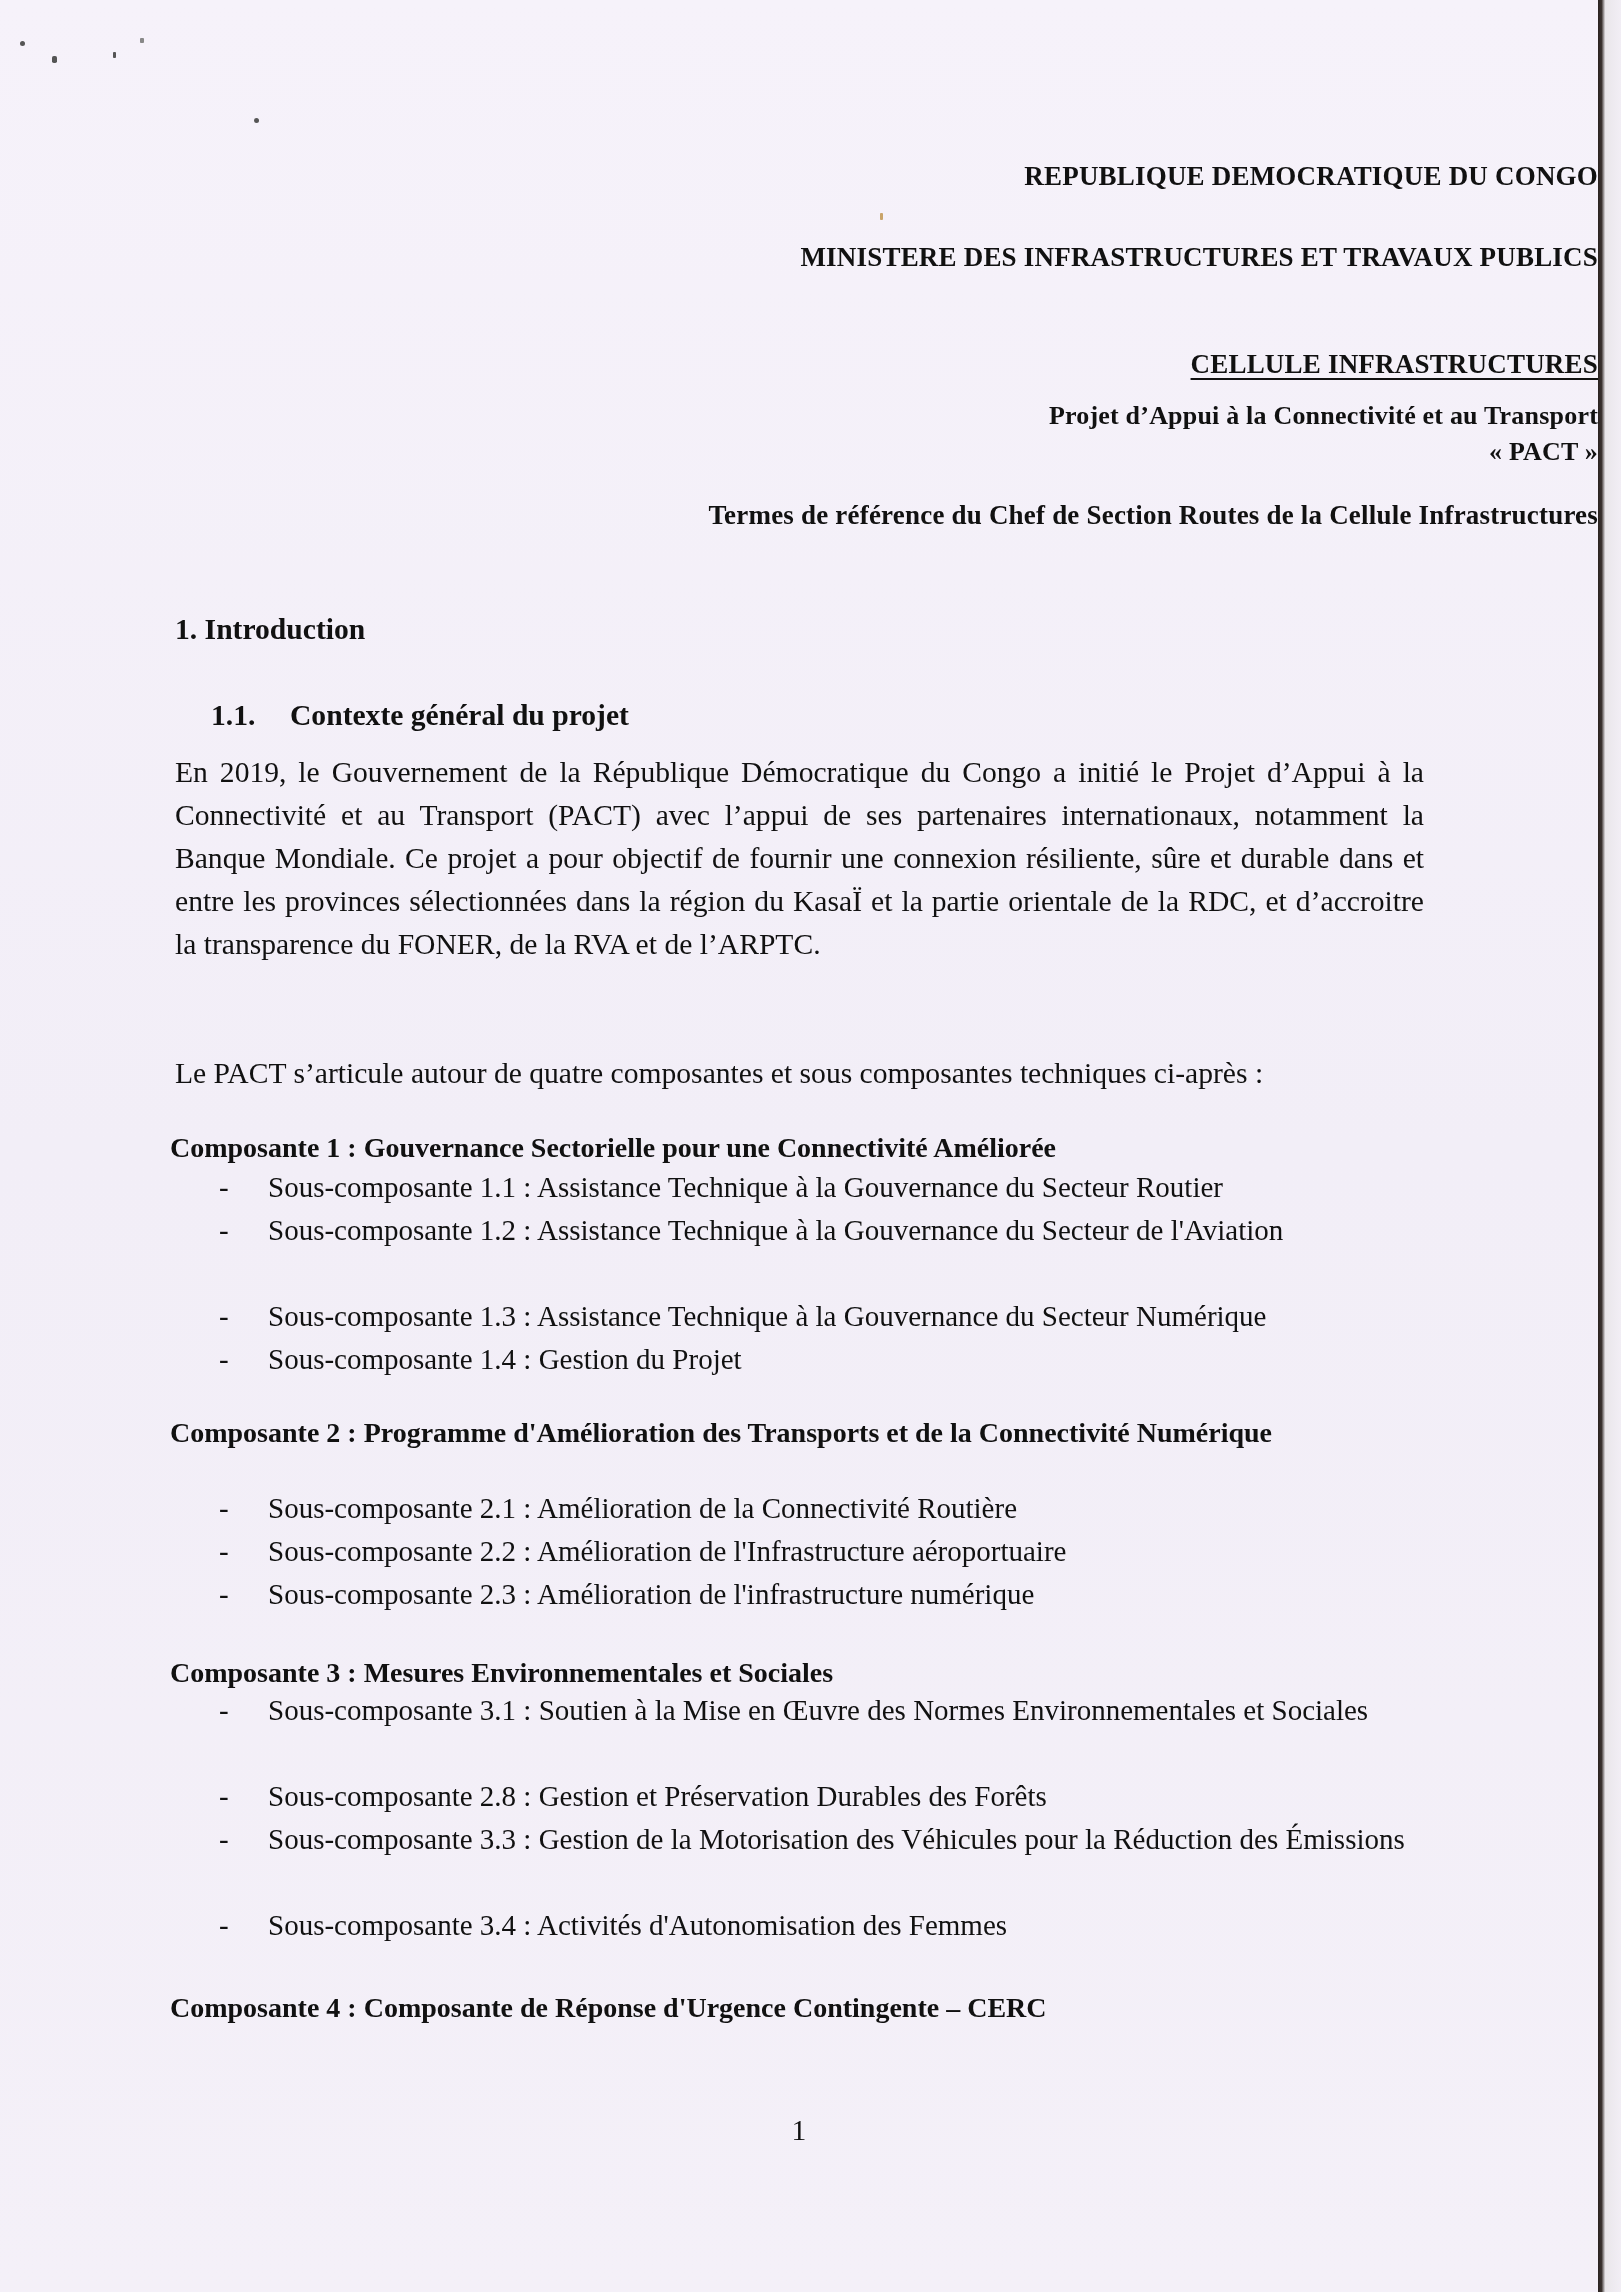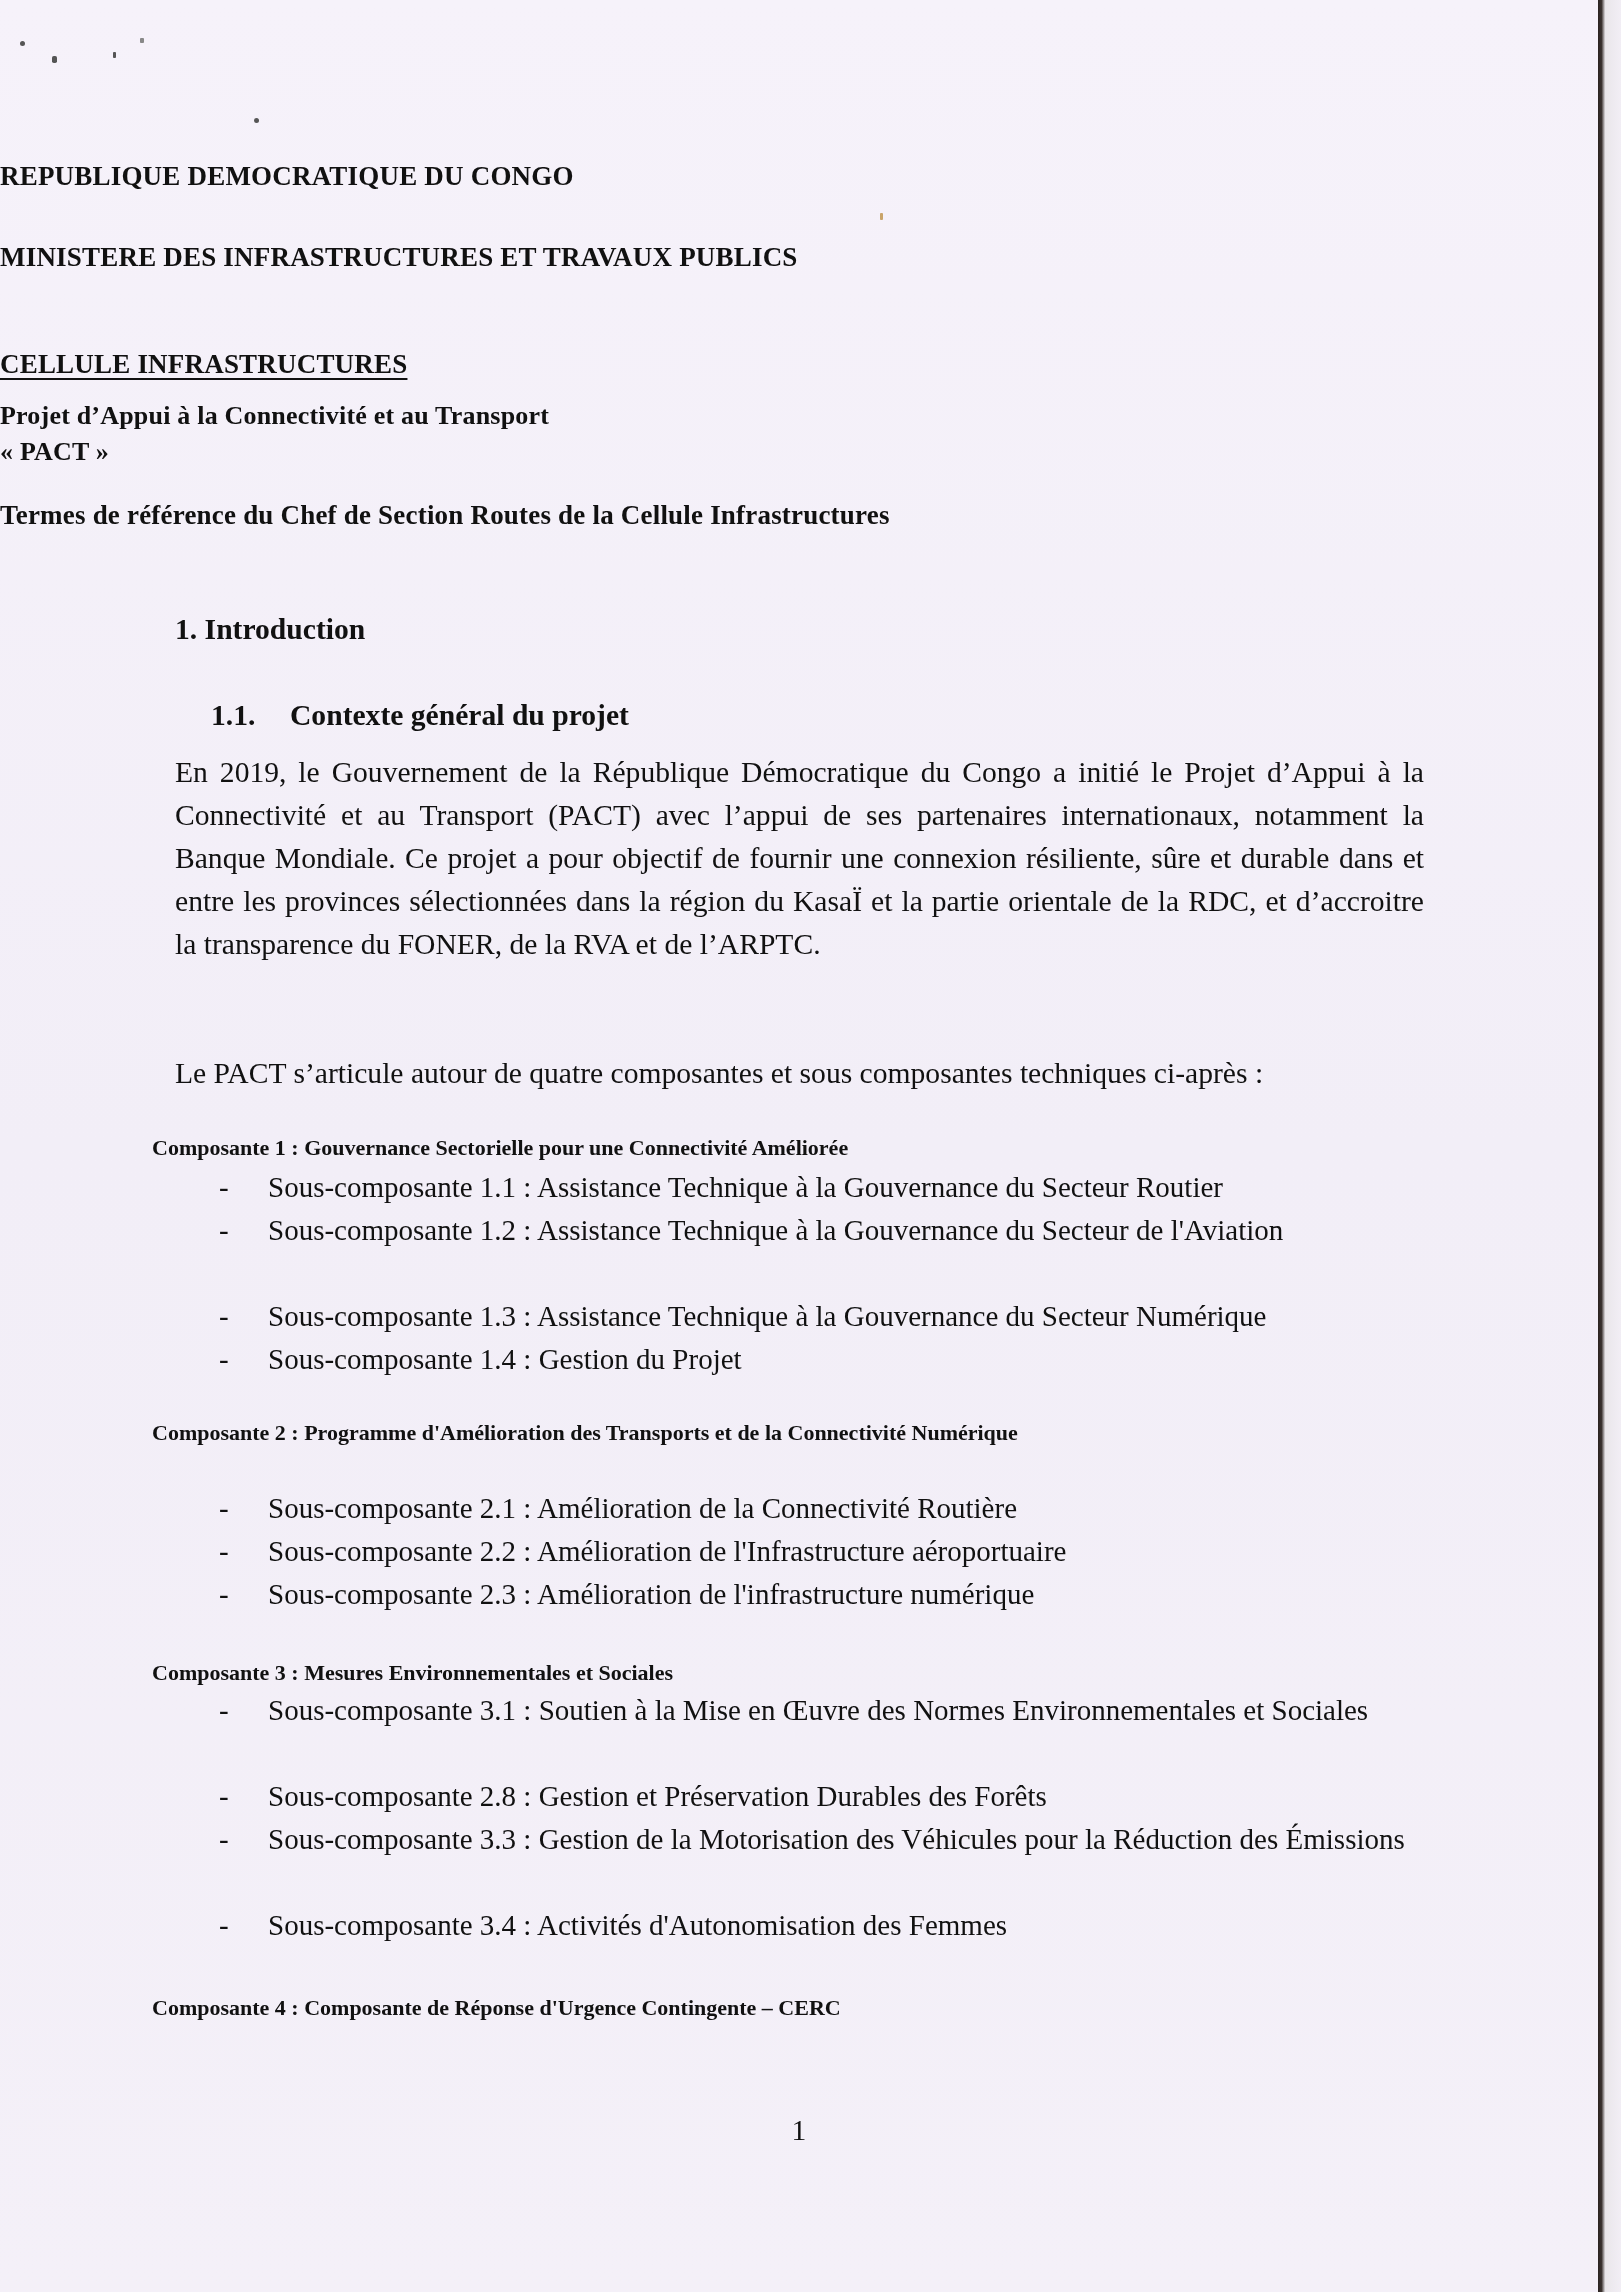--- a/index.html
+++ b/index.html
@@ -32,21 +32,21 @@
     }
     .speck {
       position: absolute;
       background: #555;
       border-radius: 50%;
     }
     .center {
       position: absolute;
       left: 0;
       width: 1598px;
-      text-align: left;
+      text-align: right;
       font-weight: bold;
       font-size: 27px;
       letter-spacing: 0.2px;
     }
     .underline { text-decoration: underline; text-underline-offset: 4.5px; text-decoration-thickness: 1.8px; }
     .heading {
       position: absolute;
       left: 175px;
       font-weight: bold;
       font-size: 29.6px;
@@ -56,24 +56,24 @@
       position: absolute;
       left: 175px;
       width: 1249px;
       font-size: 29.6px;
       line-height: 43px;
       text-align: justify;
     }
     .para.last-left { text-align: left; }
     .comp {
       position: absolute;
-      left: 152px;
+      left: 170px;
       width: 1254px;
       font-weight: bold;
-      font-size: 22px;
+      font-size: 28px;
       line-height: 36px;
       text-align: justify;
       text-align-last: left;
     }
     .sub {
       position: absolute;
       left: 219px;
       width: 1205px;
       font-size: 29px;
       line-height: 43px;

